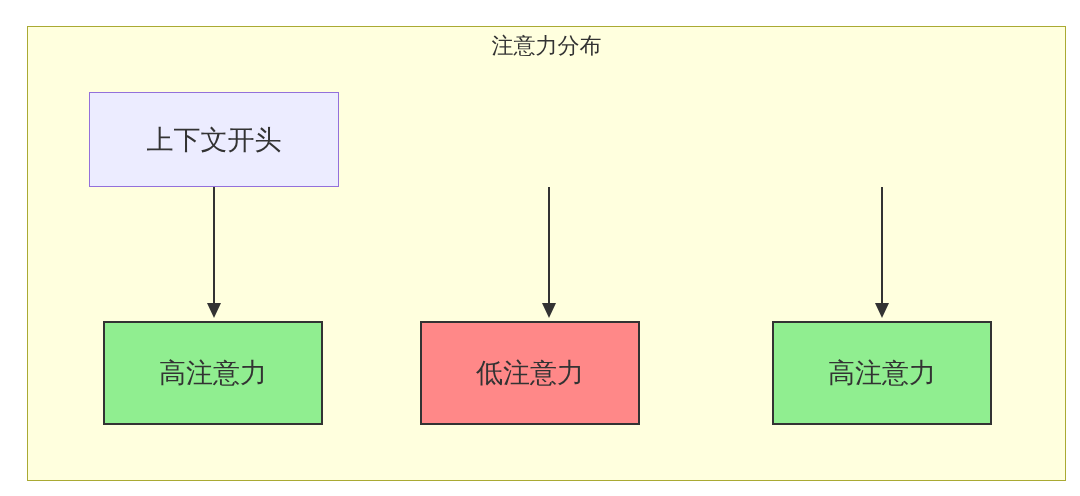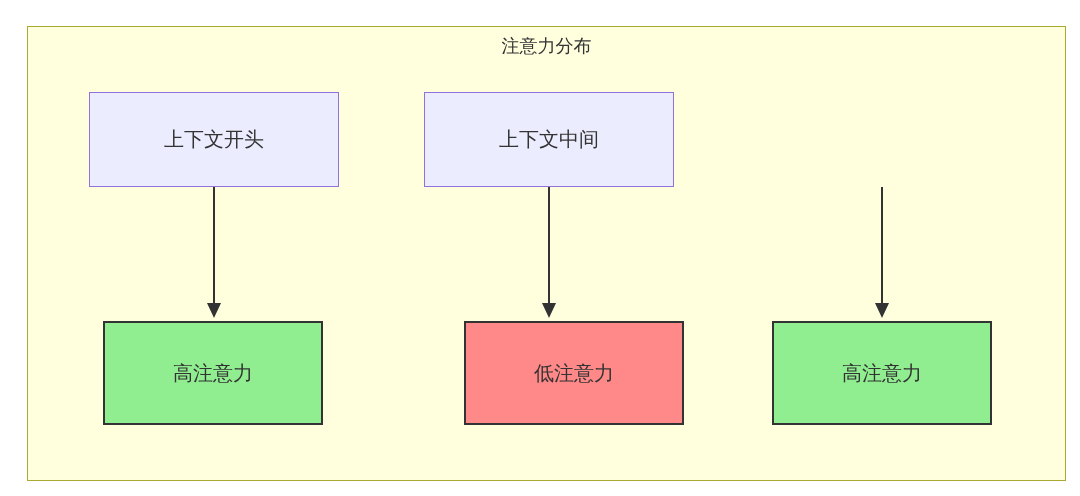--- a/index.html
+++ b/index.html
@@ -21,31 +21,31 @@
     background: #ffffde;
     border: 1.5px solid #aaaa33;
     box-sizing: border-box;
   }
   .diagram-title {
     position: absolute;
     left: 27px;
     top: 33px;
     width: 1039px;
     text-align: center;
-    font-size: 18px;
+    font-size: 22px;
     line-height: 26px;
     color: #333333;
   }
   .node {
     position: absolute;
     box-sizing: border-box;
     display: flex;
     align-items: center;
     justify-content: center;
-    font-size: 20px;
+    font-size: 27px;
     text-align: center;
     color: #333333;
   }
   .source-node {
     top: 92px;
     width: 250px;
     height: 95px;
     background: #ececff;
     border: 1.5px solid #9370db;
   }
@@ -71,28 +71,25 @@
 
 <div class="canvas">
 
   <div class="outer-frame"></div>
 
   <div class="diagram-title">注意力分布</div>
 
   <div class="node source-node" style="left:89px;">
     <span>上下文开头</span>
   </div>
-  <div class="node source-node" style="left:424px;">
-    <span>上下文中间</span>
-  </div>
 
   <div class="node result-node level-high" style="left:103px;">
     <span>高注意力</span>
   </div>
-  <div class="node result-node level-low" style="left:464px;font-family:Liberation Serif, serif;">
+  <div class="node result-node level-low" style="left:420px;font-family:Liberation Serif, serif;">
     <span>低注意力</span>
   </div>
   <div class="node result-node level-high" style="left:772px;">
     <span>高注意力</span>
   </div>
 
   <svg class="edge-layer" viewBox="0 0 1080 496" xmlns="http://www.w3.org/2000/svg">
     <defs>
       <marker id="arrowhead" markerUnits="userSpaceOnUse" markerWidth="16" markerHeight="14" refX="13" refY="7" orient="auto">
         <path d="M0,0 L15,7 L0,14 Z" fill="#333333"></path>

